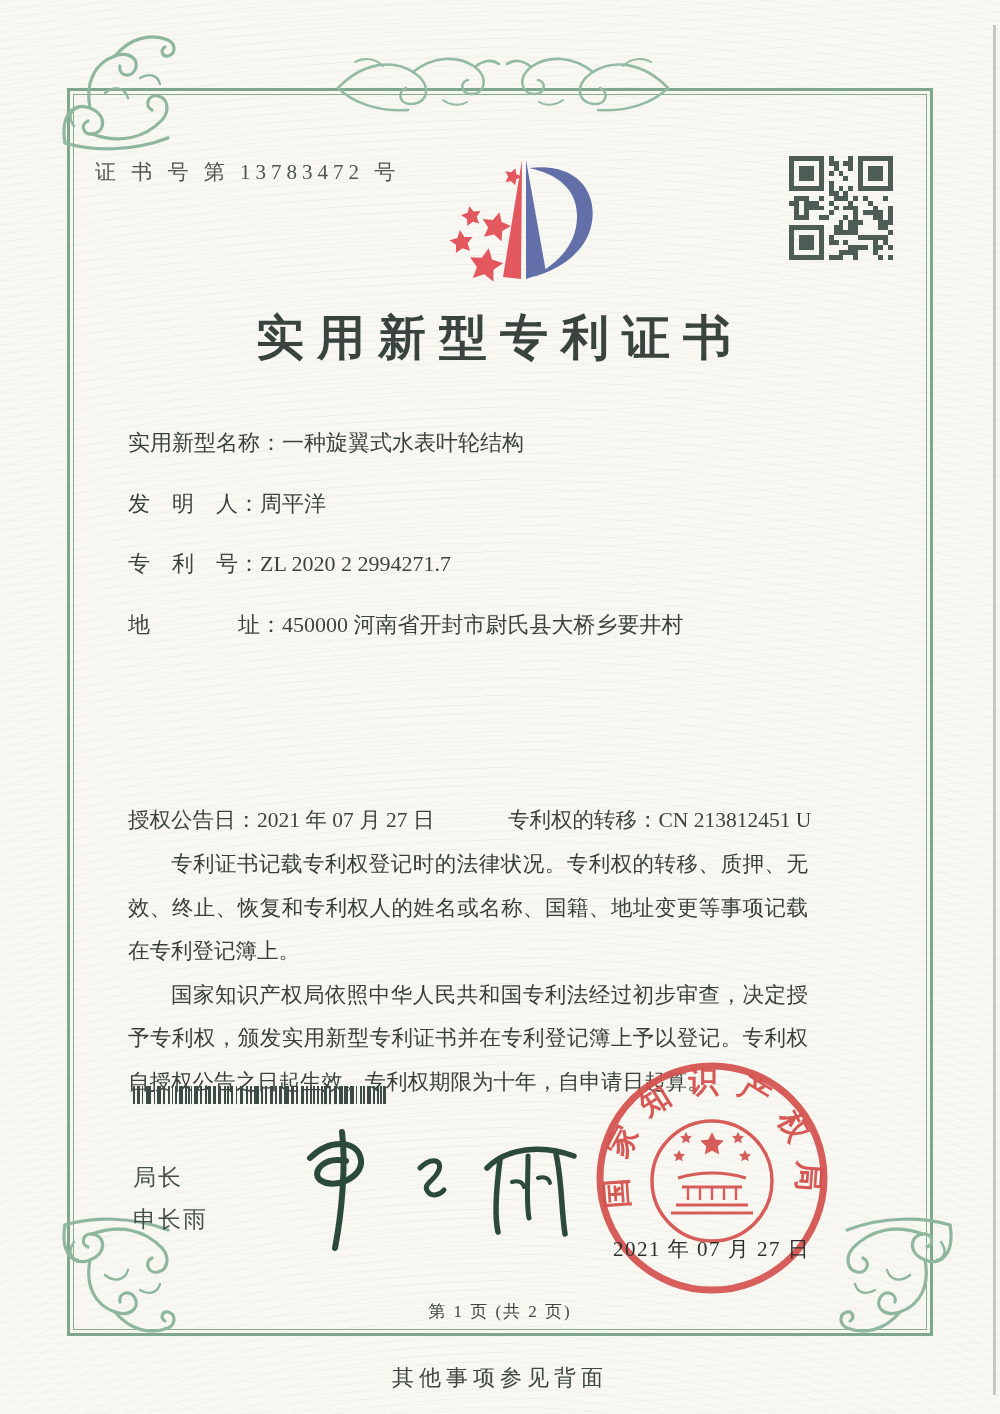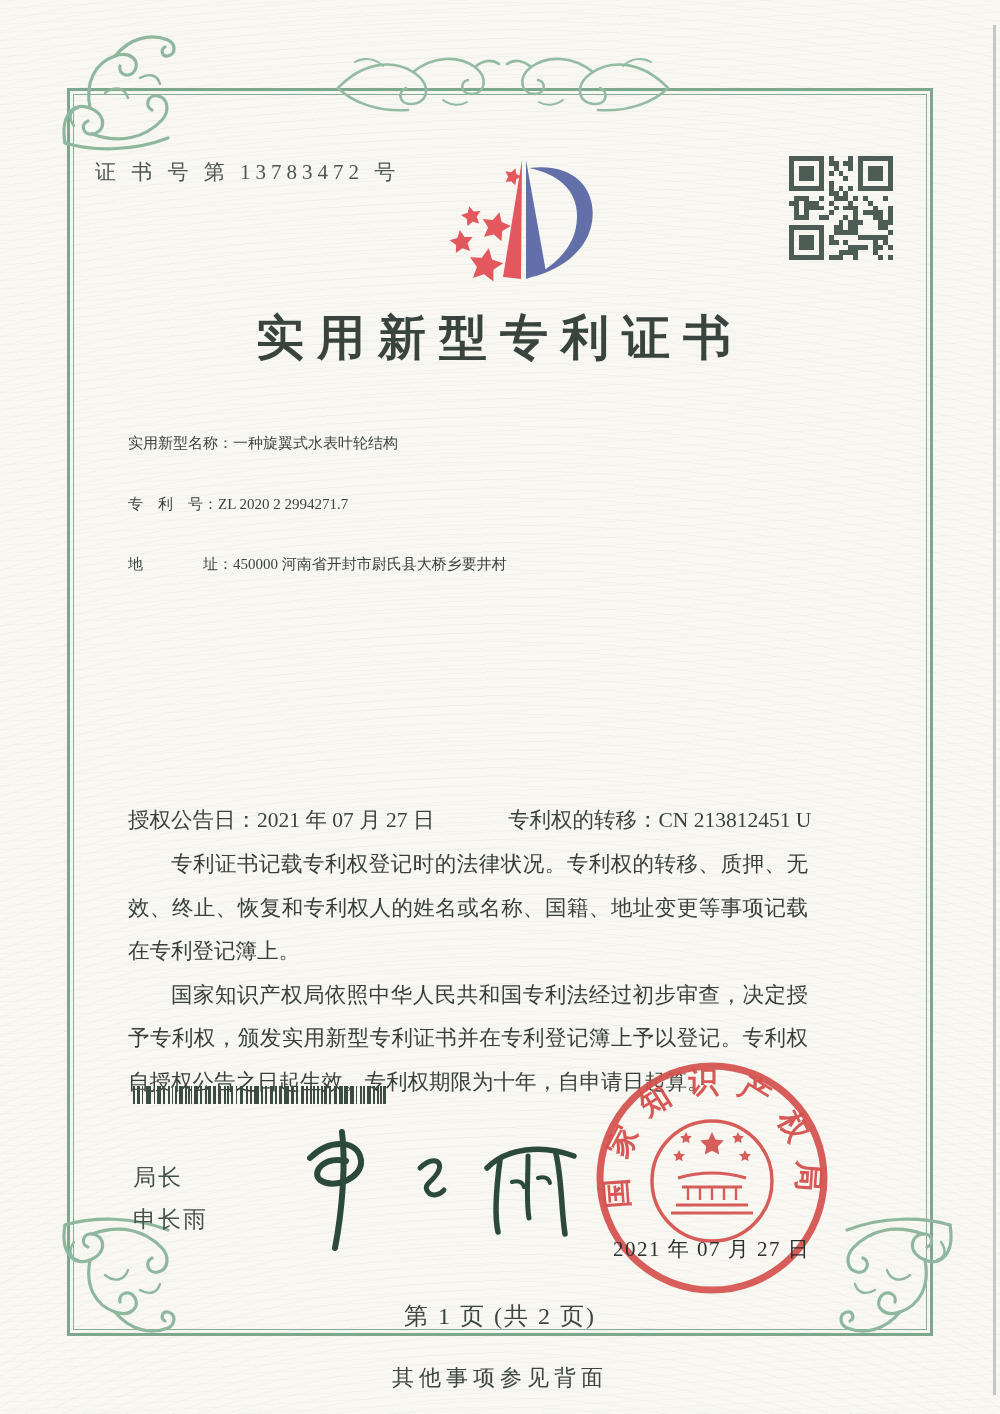--- a/index.html
+++ b/index.html
@@ -24,37 +24,37 @@
   .edge-artifact{right:4px;top:25px;width:3px;height:1370px;background:#c6c6c4;}
   
   .cert-no{left:95px;top:158px;font-size:21px;letter-spacing:5px;color:#4d5550;}
   .logo{left:425px;top:146px;width:172px;height:148px;}
   .qr{left:789px;top:156px;width:104px;height:104px;}
   .title{
     left:0;top:306px;width:100%;text-align:center;
     font-size:48px;font-weight:700;letter-spacing:13px;color:#39443e;
   }
   
-  .fields{left:128px;top:430px;width:690px;font-size:15px;color:#3b423e;}
+  .fields{left:128px;top:430px;width:690px;font-size:22px;color:#3b423e;}
   .frow{height:26px;line-height:26px;margin-bottom:34.5px;white-space:nowrap;}
   .frow .lbl{display:inline-block;}
   .grant-row{left:128px;top:789px;width:690px;font-size:21.5px;line-height:26px;white-space:nowrap;color:#3b423e;margin-top:18px;}
   .grant-no{position:absolute;left:380px;top:0;}
   
   .paras{left:128px;top:843px;width:680px;font-size:21.5px;line-height:43.5px;text-align:justify;color:#383f3b;}
   .paras p{margin:0;text-indent:2em;}
   
   .barcode{left:133px;top:1086px;height:18px;display:flex;align-items:stretch;}
   .barcode i{display:block;height:100%;}
   .issuer{left:133px;top:1158px;font-family:Liberation Mono, monospace;
     font-size:23px;color:#47514b;line-height:42px;letter-spacing:2px;}
   .signature{left:262px;top:1116px;width:345px;height:140px;}
   .seal{left:592px;top:1058px;width:240px;height:240px;}
   .seal-date{left:613px;top:1235px;font-size:21px;letter-spacing:1.5px;color:#2e2f2d;z-index:6;}
-  .page-no{left:0;top:1300px;width:100%;text-align:center;font-size:24px;letter-spacing:2px;color:#3e4641;}
+  .page-no{left:0;top:1300px;width:100%;text-align:center;font-size:17px;letter-spacing:2px;color:#3e4641;}
   .back-note{left:0;top:1363px;width:100%;text-align:center;font-size:22px;letter-spacing:5px;color:#3e4641;}
 </style>
 </head>
 <body>
 
 <div class="abs frame"></div>
 <div class="abs edge-artifact"></div>
 
 <svg class="abs" style="left:0;top:0;width:1000px;height:1414px;pointer-events:none;">
   <defs>
@@ -324,20 +324,23 @@
     <rect x="20" y="20" width="1" height="1" fill="#4d5c55"></rect>
   </svg>
 
 <div class="abs title">实用新型专利证书</div>
 
 <div class="abs fields">
   <div class="frow">
     <span class="lbl">实用新型名称：</span><span>一种旋翼式水表叶轮结构</span>
   </div>
   <div class="frow">
+    <span class="lbl">发　明　人：</span><span>周平洋</span>
+  </div>
+  <div class="frow">
     <span class="lbl">专　利　号：</span><span>ZL 2020 2 2994271.7</span>
   </div>
   <div class="frow">
     <span class="lbl">地　　　　址：</span><span>450000 河南省开封市尉氏县大桥乡要井村</span>
   </div>
 </div>
 
 <div class="abs grant-row">
   <span>授权公告日：</span><span>2021 年 07 月 27 日</span>
   <span class="grant-no"><span>专利权的转移：</span><span>CN 213812451 U</span></span>

